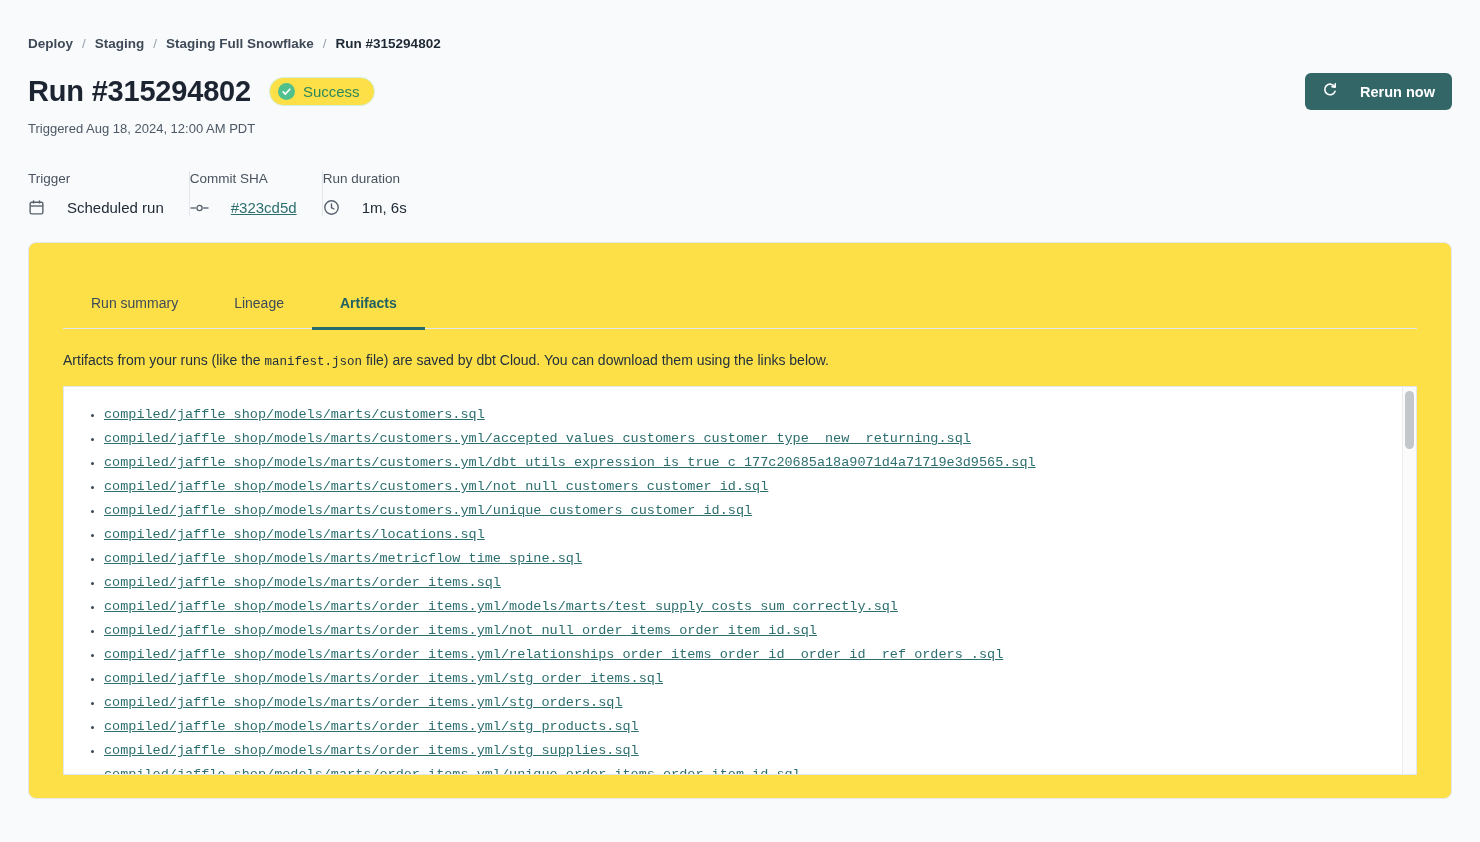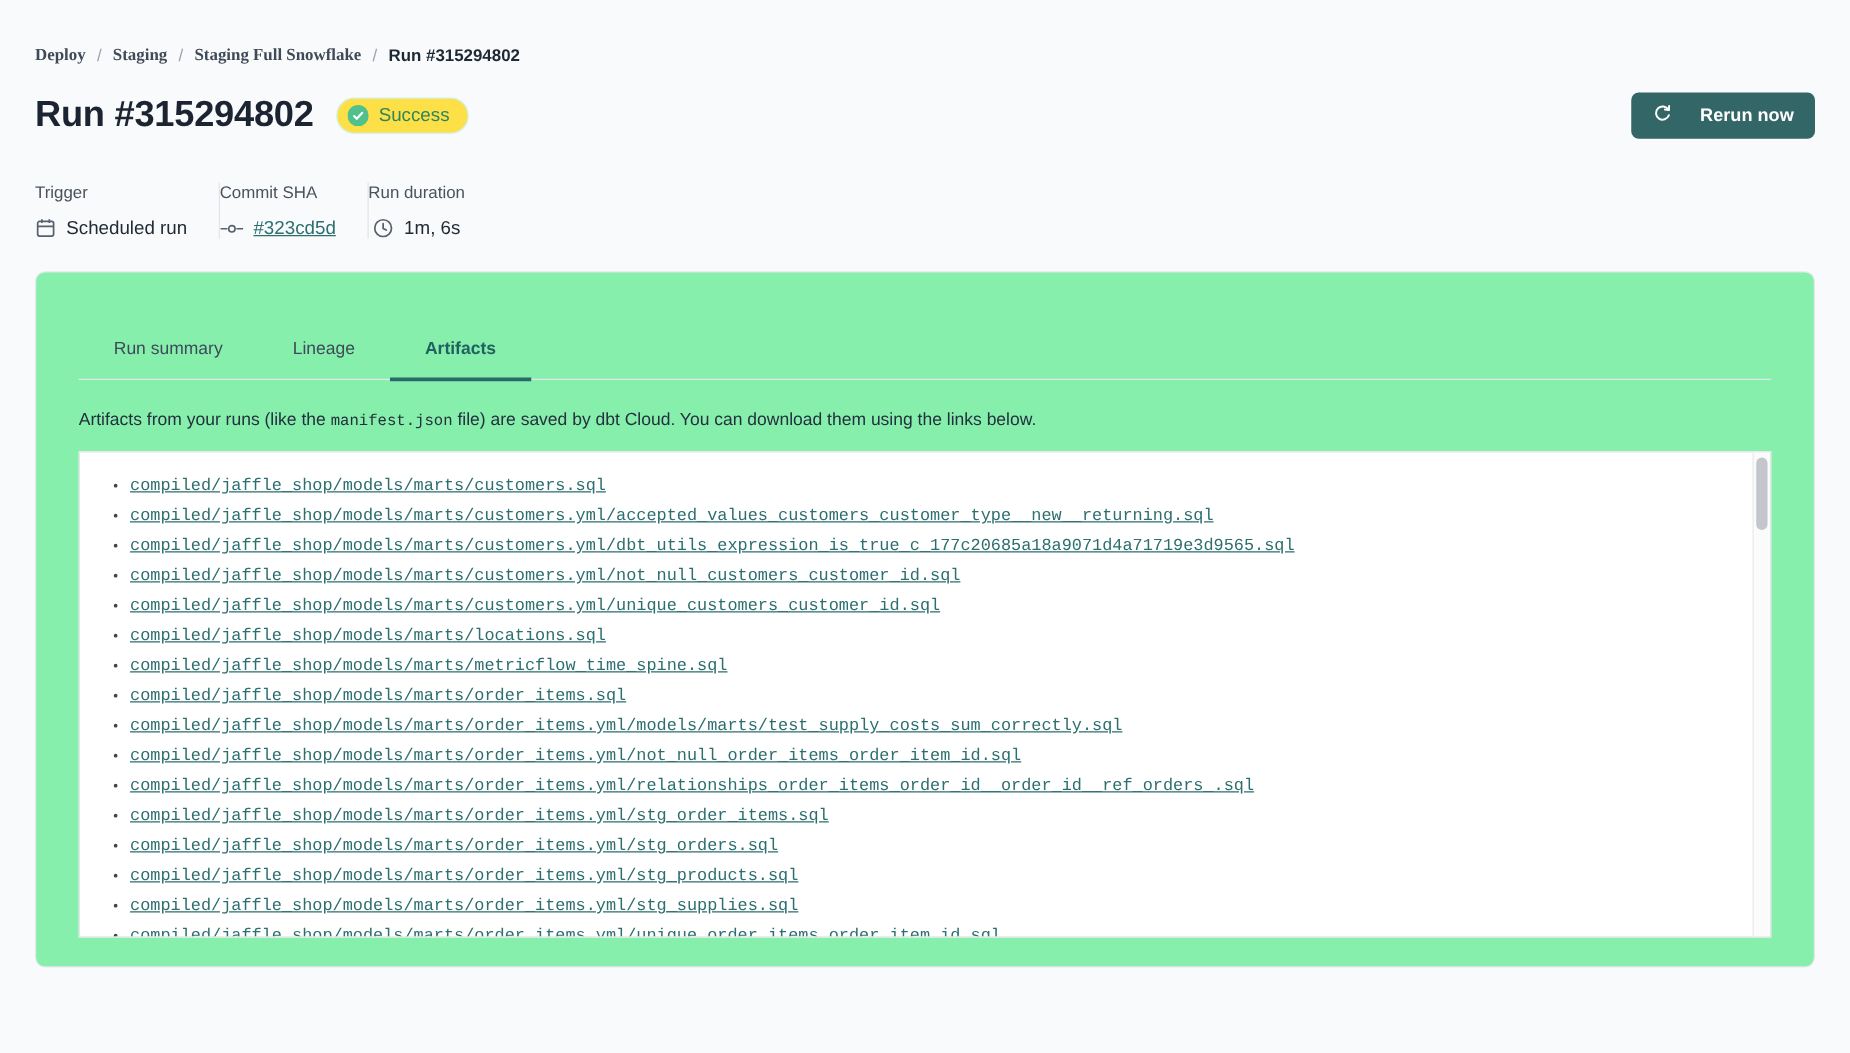--- a/index.html
+++ b/index.html
@@ -7,21 +7,21 @@
   body {
     background:#f9fafb;
     font-family:"Liberation Sans", sans-serif;
     color:#1e2936;
     overflow:hidden;
   }
   .page { padding:0 28px; }
 
   
   .breadcrumb { padding-top:36px; font-size:13.5px; display:flex; align-items:center; gap:9px; }
-  .breadcrumb a { color:#3f4a58; font-weight:700; text-decoration:none; cursor:pointer;font-family:Liberation Serif, serif; }
+  .breadcrumb a { color:#3f4a58; font-weight:700; text-decoration:none; cursor:pointer; }
   .breadcrumb .sep { color:#9aa3ad; font-weight:400; }
   .breadcrumb .current { color:#1e2936; font-weight:700; }
 
   
   .header-row { margin-top:22px; display:flex; align-items:center; }
   .page-title { font-size:29px; font-weight:700; color:#1b2430; letter-spacing:-0.2px; }
   .status-badge {
     margin-left:18px; display:inline-flex; align-items:center; gap:8px;
     background:#fde047; border:1px solid #d3f0dd; border-radius:16px;
     padding:4px 14px 4px 8px; font-size:15px; color:#2e8659; height:29px;
@@ -33,27 +33,27 @@
     padding:0 17px; height:37px; font-size:14.5px; font-weight:700;
     font-family:"Liberation Sans", sans-serif; cursor:pointer;
   }
   .triggered { margin-top:11px; font-size:13px; color:#4d5866; }
 
   
   .meta-row { margin-top:35px; display:flex; align-items:stretch; }
   .meta-group { padding-right:25px; }
   .meta-divider { width:1px; background:#e2e5e9; }
   .meta-label { font-size:13.5px; color:#49535f; }
-  .meta-value { margin-top:13px; display:flex; align-items:center; gap:8px; font-size:15px; color:#212b37;justify-content:center; }
+  .meta-value { margin-top:13px; display:flex; align-items:center; gap:22px; font-size:15px; color:#212b37;justify-content:center; }
   .meta-value svg { display:block; flex:none; }
   .commit-link { color:#2d6e6e; text-decoration:underline; cursor:pointer; }
 
   
   .card {
-    margin-top:26px; background:#86efac; border:1px solid #e5e7eb; border-radius:8px;
+    margin-top:26px; background:#fde047; border:1px solid #e5e7eb; border-radius:8px;
     padding:50px 34px 27px 34px; height:557px;
   }
   .tabs { display:flex; border-bottom:1px solid #e2e5e9; }
   .tab {
     padding:0 28px 14px 28px; font-size:14px; color:#3e4a59; cursor:pointer;
     border-bottom:3px solid transparent; margin-bottom:-2px; line-height:20px;
   }
   .tab.active { color:#216162; font-weight:700; border-bottom-color:#266a6b; }
 
   .artifacts-desc { margin-top:23px; font-size:14px; color:#23303d; }
@@ -107,20 +107,21 @@
     <button class="rerun-btn">
       <span>
         <svg width="16" height="16" viewBox="0 0 16 16" fill="none">
           <path d="M13.1 9.2a5.3 5.3 0 1 1-.4-4.4" stroke="#fff" stroke-width="1.6" stroke-linecap="round"></path>
           <path d="M13.3 1.8l-.2 3.3-3.2-.4" stroke="#fff" stroke-width="1.6" stroke-linecap="round" stroke-linejoin="round"></path>
         </svg>
       </span>
       <span>Rerun now</span>
     </button>
   </div>
+  <div class="triggered">Triggered Aug 18, 2024, 12:00 AM PDT</div>
 
   <div class="meta-row">
     <div class="meta-group">
       <div class="meta-label">Trigger</div>
       <div class="meta-value">
         <span>
           <svg width="17" height="17" viewBox="0 0 16 16" fill="none" stroke="#57616e" stroke-width="1.3">
             <rect x="2" y="3" width="12" height="11" rx="1.5"></rect>
             <line x1="5.2" y1="1.3" x2="5.2" y2="4.2"></line>
             <line x1="10.8" y1="1.3" x2="10.8" y2="4.2"></line>

